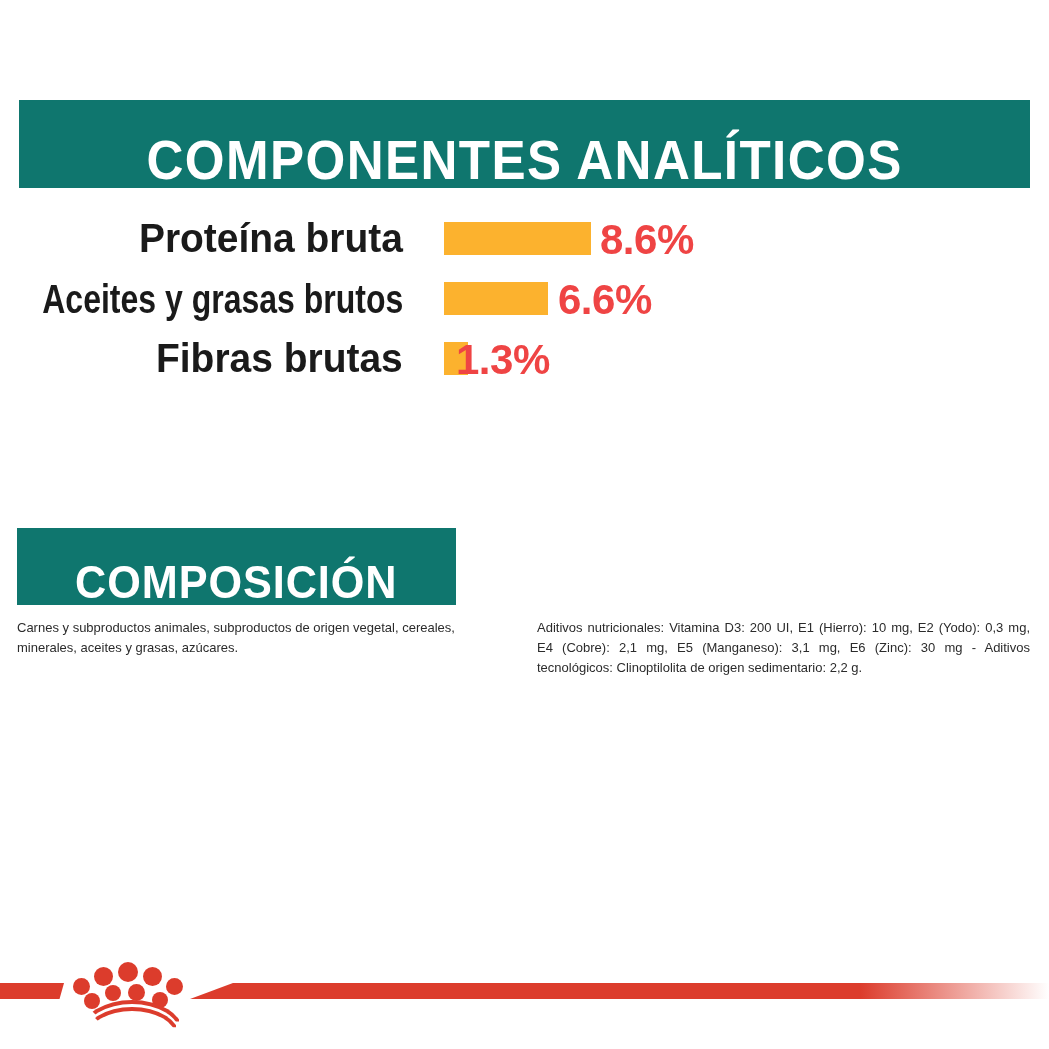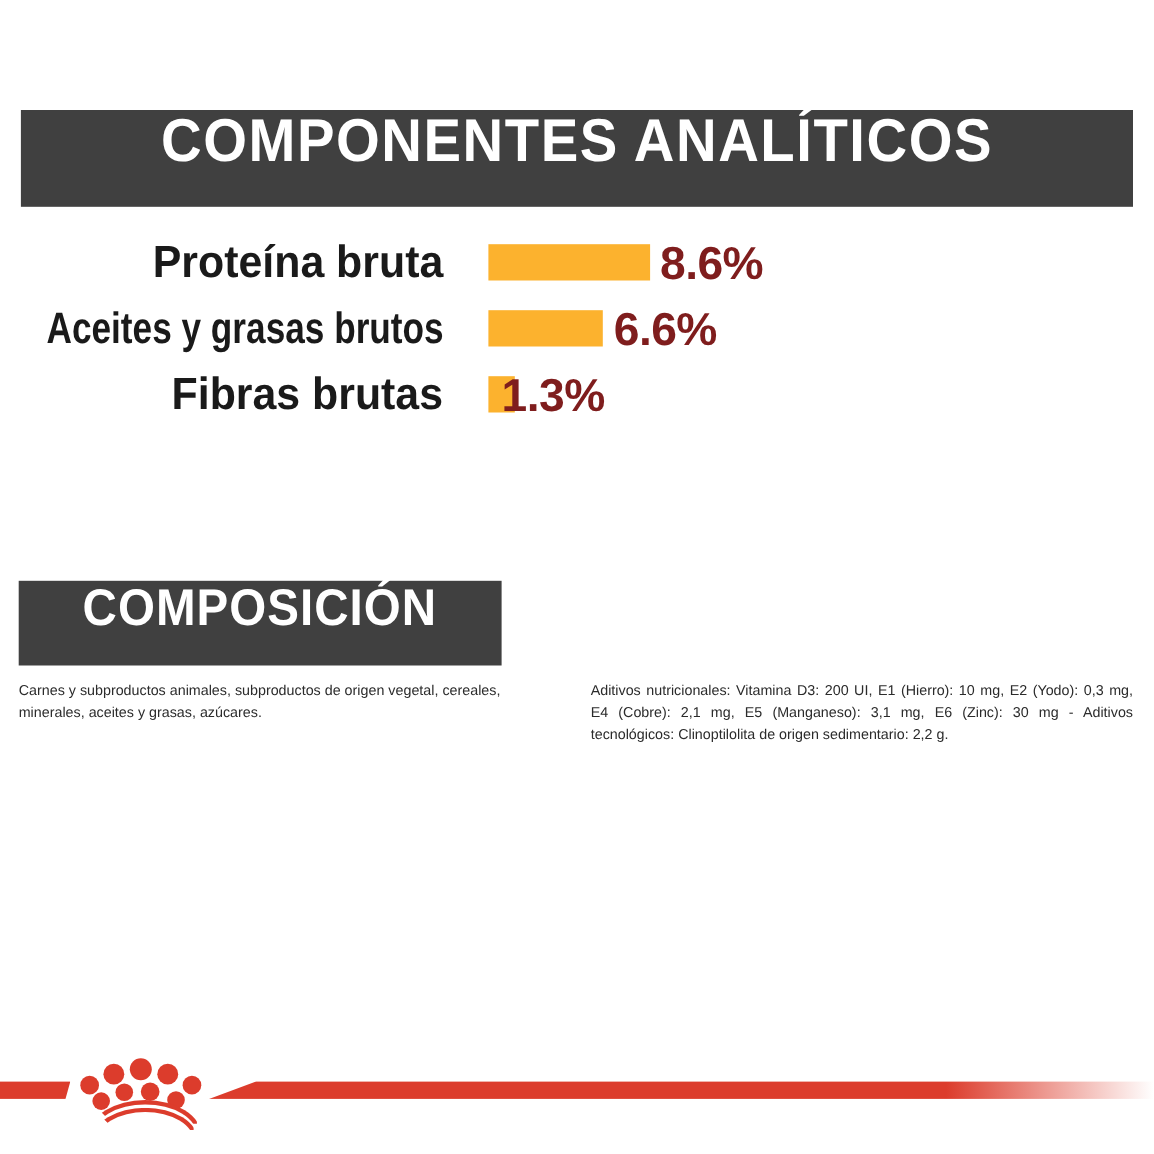--- a/index.html
+++ b/index.html
@@ -17,23 +17,23 @@
   }
 
   .page {
     position: absolute;
     inset: 0;
   }
 
   
   .banner {
     position: absolute;
-    background: #404040;
+    background: #0f766e;
     display: flex;
-    align-items: flex-start;
+    align-items: flex-end;
     justify-content: center;
   }
   .banner-title {
     color: #ffffff;
     font-weight: 700;
     letter-spacing: 0.5px;
     line-height: 1;
     white-space: nowrap;
   }
 
@@ -118,21 +118,21 @@
   .nutrient-bar {
     position: absolute;
     left: 396px;
     bottom: 10px;
     height: 33px;
     background: #FCB22E;
   }
   .nutrient-value {
     position: absolute;
     bottom: 4px;
-    color: #7f1d1d;
+    color: #ef4444;
     font-weight: 700;
     font-size: 42px;
     line-height: 1;
     white-space: nowrap;
     letter-spacing: -0.5px;
   }
 
   
   .body-col {
     position: absolute;

